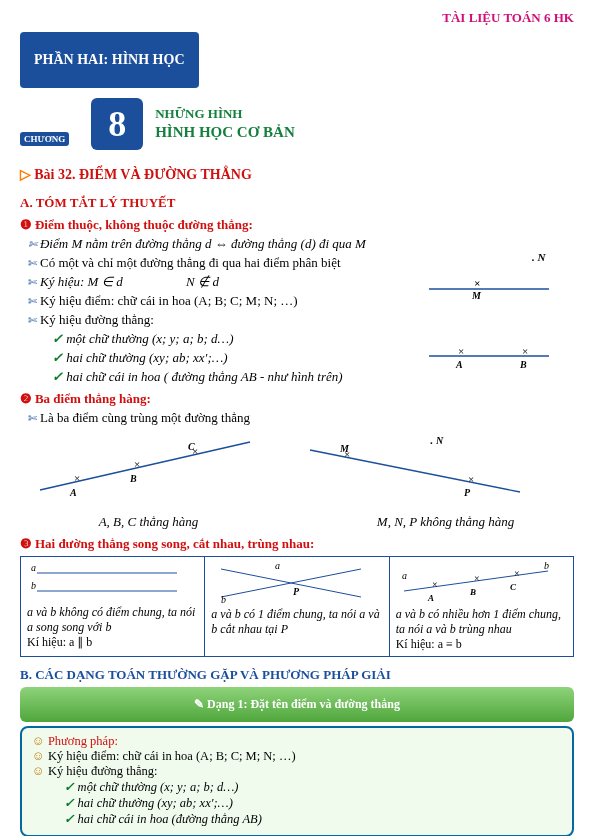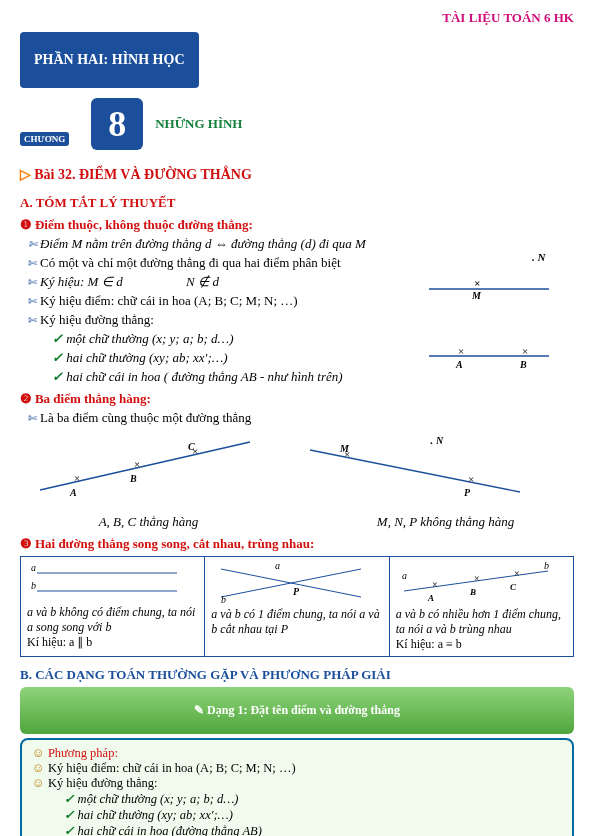--- a/index.html
+++ b/index.html
@@ -109,21 +109,21 @@
   .case-cell:last-child { border-right: none; }
   .case-cell svg { display: block; margin-bottom: 4px; }
   .section-b { color: #1b4f9c; font-weight: bold; margin-top: 10px; }
   .green-bar {
     background: linear-gradient(#8ed37a, #4fa63c);
     border-radius: 6px;
     color: #fff;
     text-align: center;
     font-weight: bold;
     font-size: 12px;
-    padding: 16px 0;
+    padding: 10px 0;
     margin-top: 4px;
   }
   .green-bar::before { content: "✎ "; }
   .method-box {
     border: 2px solid #0369a1;
     border-radius: 8px;
     background: #f0fbee;
     padding: 6px 10px 8px 10px;
     margin-top: 4px;
     font-size: 12.5px;
@@ -141,20 +141,21 @@
 
 <div class="part-bar">PHẦN HAI:  HÌNH HỌC</div>
 
 <div class="chapter-row">
   <div class="chapter-box">
     <div class="chapter-word">CHƯƠNG</div>
     <div class="chapter-num">8</div>
   </div>
   <div class="chapter-titles">
     <div class="chapter-super">NHỮNG HÌNH</div>
+    <div class="chapter-main">HÌNH HỌC CƠ BẢN</div>
   </div>
 </div>
 
 <div class="lesson-heading">Bài 32. ĐIỂM VÀ ĐƯỜNG THẲNG</div>
 
 <div class="section-a">A. TÓM TẮT LÝ THUYẾT</div>
 
 <div class="sub-red">❶ Điểm thuộc, không thuộc đường thẳng:</div>
 
 <div class="bullet-line scissor italic">
@@ -186,21 +187,21 @@
   <svg class="mini-diagram" style="top:30px" width="130" height="30">
     <line x1="5" y1="14" x2="125" y2="14" stroke="#1b4f9c" stroke-width="1.3"></line>
     <text x="34" y="13" font-size="11">×</text>
     <text x="32" y="26" font-size="10" font-style="italic" font-weight="bold">A</text>
     <text x="98" y="13" font-size="11">×</text>
     <text x="96" y="26" font-size="10" font-style="italic" font-weight="bold">B</text>
   </svg>
 </div>
 
 <div class="sub-red">❷ Ba điểm thẳng hàng:</div>
-<div class="bullet-line scissor">Là ba điểm cùng thuộc một đường thẳng</div>
+<div class="bullet-line scissor">Là ba điểm cùng trùng một đường thẳng</div>
 
 <div style="display:flex;gap:20px;margin-top:4px">
   <svg width="250" height="70">
     <line x1="20" y1="60" x2="230" y2="12" stroke="#1b4f9c" stroke-width="1.3"></line>
     <text x="54" y="52" font-size="11">×</text>
       <text x="50" y="66" font-size="10" font-weight="bold" font-style="italic">A</text>
     <text x="114" y="38" font-size="11">×</text>
       <text x="110" y="52" font-size="10" font-weight="bold" font-style="italic">B</text>
     <text x="172" y="25" font-size="11">×</text>
       <text x="168" y="20" font-size="10" font-weight="bold" font-style="italic">C</text>

